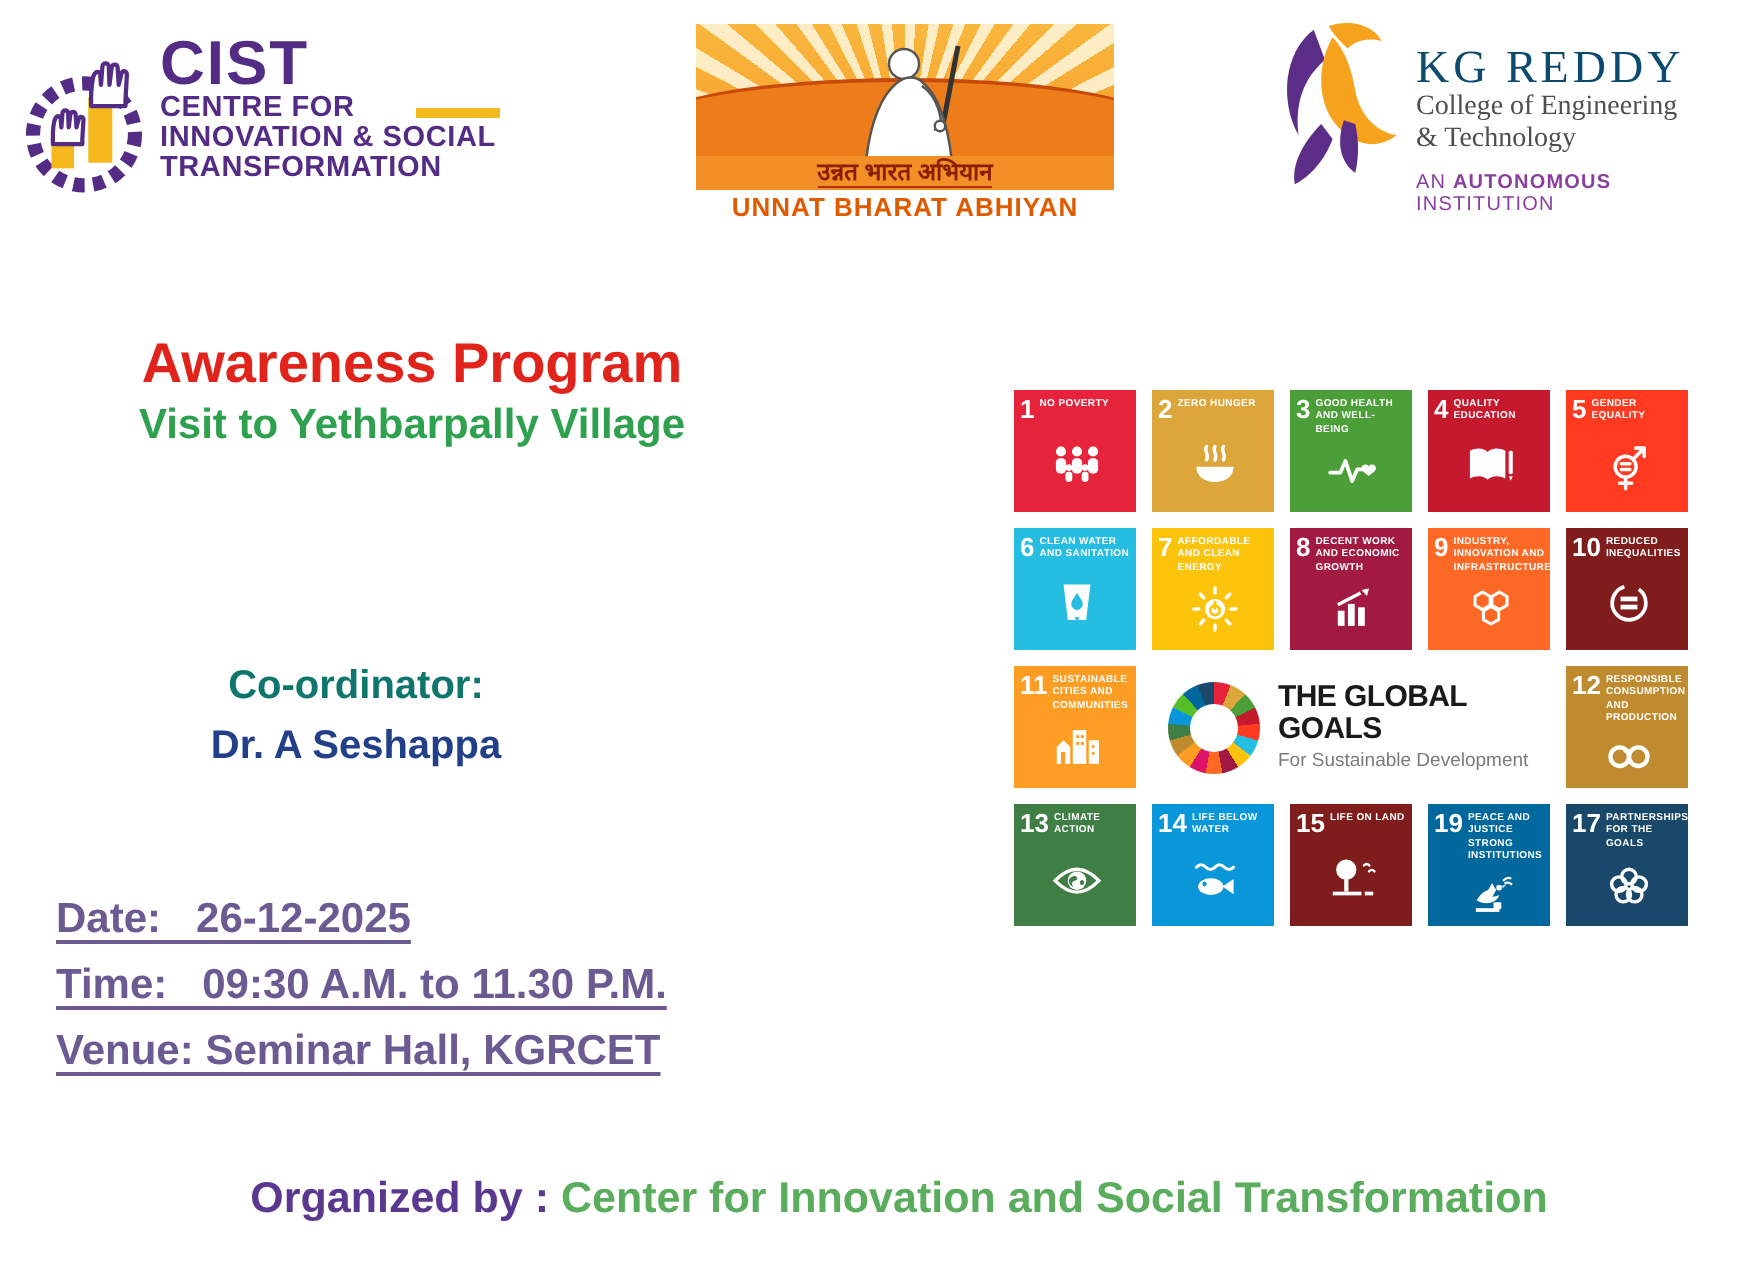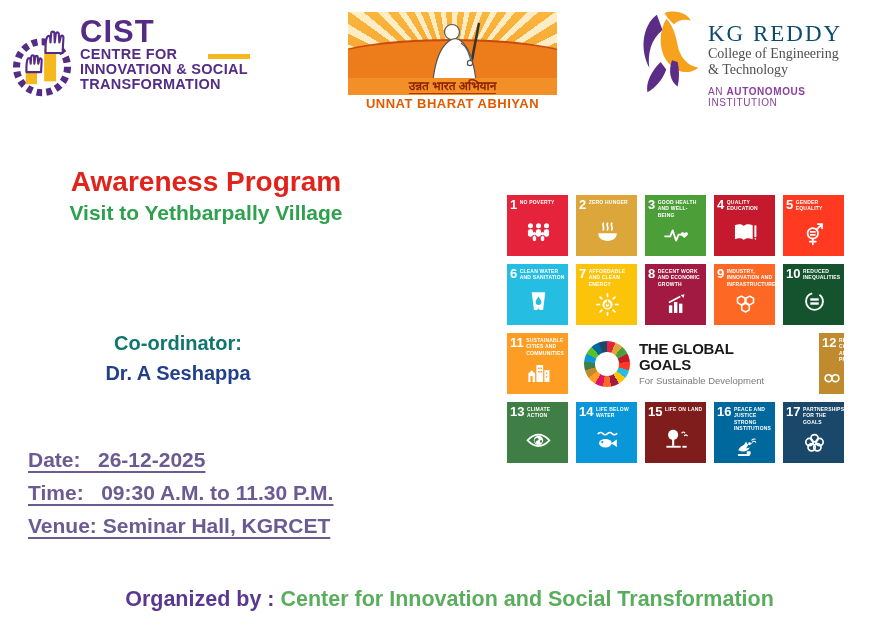--- a/index.html
+++ b/index.html
@@ -294,21 +294,21 @@
         </div>
       <div class="t-icon">
           <svg viewBox="0 0 32 32" fill="none" stroke="#fff" stroke-width="1.8" stroke-linejoin="round">
             <path d="M11 6l4.5 2.6v5.2L11 16.4 6.5 13.8V8.6z"></path>
             <path d="M21 6l4.5 2.6v5.2L21 16.4l-4.5-2.6V8.6z"></path>
             <path d="M16 14.5l4.5 2.6v5.2L16 24.9l-4.5-2.6v-5.2z"></path>
           </svg>
         </div>
     </div>
 
-    <div class="tile" style="background: #14532d;">
+    <div class="tile" style="background: #7f1d1d;">
       <div class="t-head">
           <span class="t-num">10</span>
           <span class="t-label">REDUCED INEQUALITIES</span>
         </div>
       <div class="t-icon">
           <svg viewBox="0 0 32 32">
             <circle cx="16" cy="16" r="10" fill="none" stroke="#fff" stroke-width="2.2" stroke-dasharray="44 9"></circle>
             <rect x="11" y="12.2" width="10" height="2.8" fill="#fff"></rect>
             <rect x="11" y="17" width="10" height="2.8" fill="#fff"></rect>
           </svg>
@@ -339,21 +339,21 @@
     </div>
 
     <div class="logo-cell">
       <div class="wheel" style="background: conic-gradient(rgb(229, 36, 59) 0deg, rgb(229, 36, 59) 21.18deg, rgb(221, 166, 58) 21.18deg, rgb(221, 166, 58) 42.35deg, rgb(76, 159, 56) 42.35deg, rgb(76, 159, 56) 63.53deg, rgb(197, 25, 45) 63.53deg, rgb(197, 25, 45) 84.71deg, rgb(255, 58, 33) 84.71deg, rgb(255, 58, 33) 105.88deg, rgb(38, 189, 226) 105.88deg, rgb(38, 189, 226) 127.06deg, rgb(252, 195, 11) 127.06deg, rgb(252, 195, 11) 148.24deg, rgb(162, 25, 66) 148.24deg, rgb(162, 25, 66) 169.41deg, rgb(253, 105, 37) 169.41deg, rgb(253, 105, 37) 190.59deg, rgb(221, 19, 103) 190.59deg, rgb(221, 19, 103) 211.76deg, rgb(253, 157, 36) 211.76deg, rgb(253, 157, 36) 232.94deg, rgb(191, 139, 46) 232.94deg, rgb(191, 139, 46) 254.12deg, rgb(63, 126, 68) 254.12deg, rgb(63, 126, 68) 275.29deg, rgb(10, 151, 217) 275.29deg, rgb(10, 151, 217) 296.47deg, rgb(86, 192, 43) 296.47deg, rgb(86, 192, 43) 317.65deg, rgb(0, 104, 157) 317.65deg, rgb(0, 104, 157) 338.82deg, rgb(25, 72, 106) 338.82deg, rgb(25, 72, 106) 360deg);"></div>
       <div class="gg-text">
         <div class="gg-title">THE GLOBAL GOALS</div>
         <div class="gg-sub">For Sustainable Development</div>
       </div>
     </div>
 
-    <div class="tile" style="background: rgb(191, 139, 46); margin-left: 36px;">
+    <div class="tile" style="background: rgb(191, 139, 46);">
       <div class="t-head">
           <span class="t-num">12</span>
           <span class="t-label">RESPONSIBLE CONSUMPTION AND PRODUCTION</span>
         </div>
       <div class="t-icon">
           <svg viewBox="0 0 32 32" fill="none" stroke="#fff" stroke-width="2.6">
             <circle cx="10.5" cy="17" r="5.5"></circle>
             <circle cx="21.5" cy="17" r="5.5"></circle>
             <path d="M13 13.5l3.5 2" stroke-width="1.6"></path>
           </svg>
@@ -403,21 +403,21 @@
             <g stroke="#fff" stroke-width="1.4" fill="none" stroke-linecap="round">
               <path d="M22.5 8q1.6-1.8 3.2 0"></path>
               <path d="M25.5 11.5q1.6-1.8 3.2 0"></path>
             </g>
           </svg>
         </div>
     </div>
 
     <div class="tile" style="background: rgb(0, 104, 157);">
       <div class="t-head">
-          <span class="t-num">16</span>
+          <span class="t-num">19</span>
           <span class="t-label">PEACE AND JUSTICE STRONG INSTITUTIONS</span>
         </div>
       <div class="t-icon">
           <svg viewBox="0 0 32 32" fill="#fff">
             <path d="M7.5 20.5c5 2.8 11.5 1.7 13.5-3.2l-4.2 1 2.6-4.8c-4.8-.6-10 2.5-11.9 7z"></path>
             <path d="M13.5 15.5l3.2-5.5 2.2 4.2z"></path>
             <circle cx="20.8" cy="12.8" r="1.7"></circle>
             <path d="M22.4 11.8l2.8-1.1-2 2.3z"></path>
             <g stroke="#fff" stroke-width="1.3" fill="none" stroke-linecap="round">
               <path d="M23.5 8.5q2-2 4-1.2"></path>

